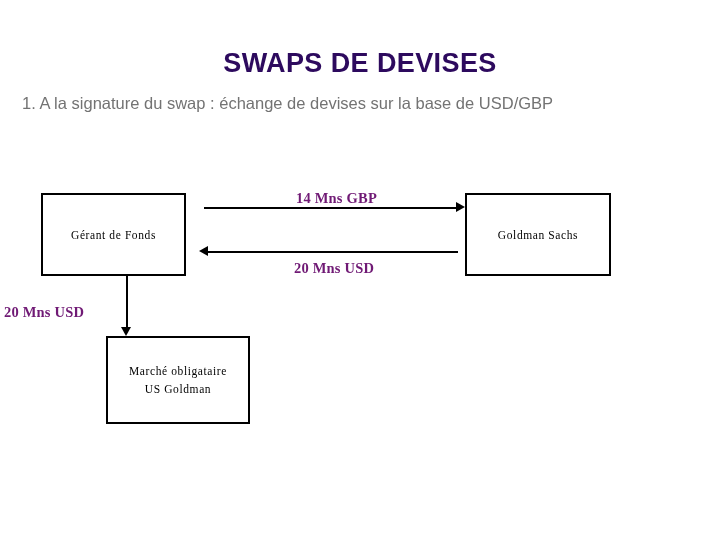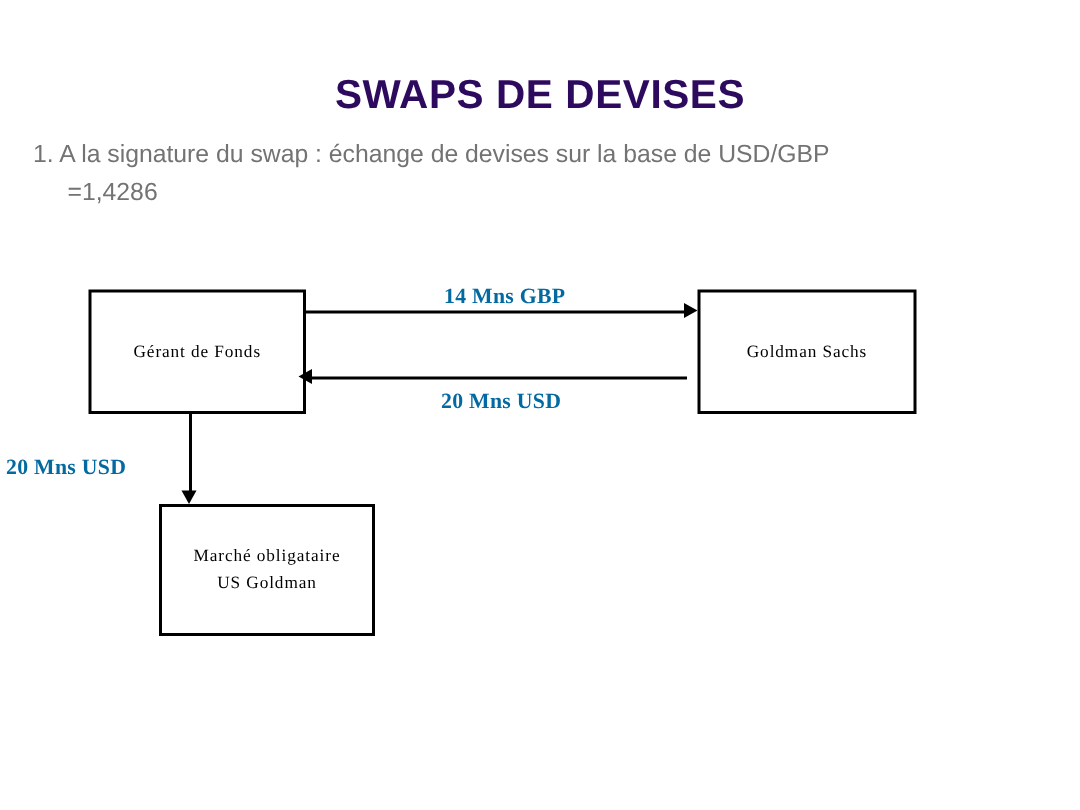--- a/index.html
+++ b/index.html
@@ -64,21 +64,21 @@
     display: flex;
     align-items: center;
     justify-content: center;
     text-align: center;
     font-family: "Liberation Serif", serif;
     font-size: 11.5px;
     color: #000000;
     letter-spacing: 0.6px;
   }
   #box-gerant {
-    left: 59px;
+    left: 41px;
     top: 193px;
     width: 145px;
     height: 83px;
   }
   #box-goldman {
     left: 465px;
     top: 193px;
     width: 146px;
     height: 83px;
   }
@@ -148,39 +148,38 @@
     border-right: 5.5px solid transparent;
     border-top: 9px solid #000000;
   }
 
   
   .flow-label {
     position: absolute;
     font-family: "Liberation Serif", serif;
     font-size: 14.5px;
     font-weight: bold;
-    color: #0369a1;
+    color: #701a75;
     white-space: nowrap;
     letter-spacing: 0.2px;
     text-align: right;
   }
   #label-gbp  { left: 296px; top: 190px; }
   #label-usd-mid { left: 294px; top: 260px; }
   #label-usd-left { left: 4px;  top: 304px; }
 </style>
 </head>
 <body>
 
 <div id="slide">
 
   <div class="slide-title">SWAPS DE DEVISES</div>
 
   <div class="bullet-block">
     <span class="bullet-line-1">1. A la signature du swap : échange de devises sur la base de USD/GBP</span>
-    <span class="bullet-line-2">=1,4286</span>
   </div>
 
   <div class="node-box" id="box-gerant">
     <span class="node-label">Gérant de Fonds</span>
   </div>
 
   <div class="node-box" id="box-goldman">
     <span class="node-label">Goldman Sachs</span>
   </div>
 

